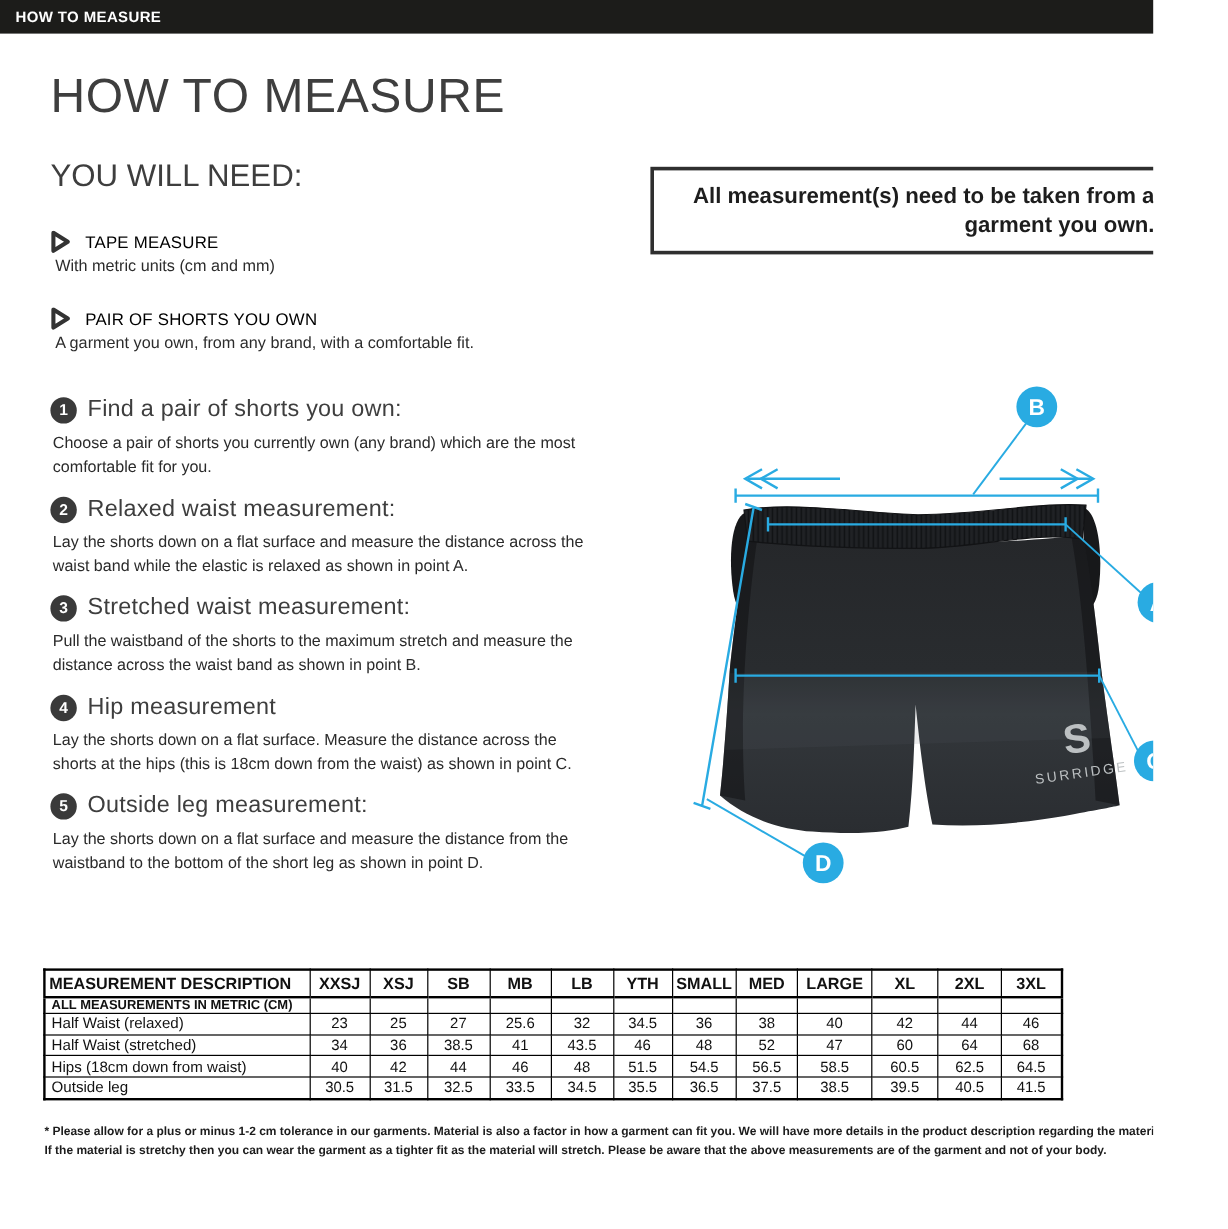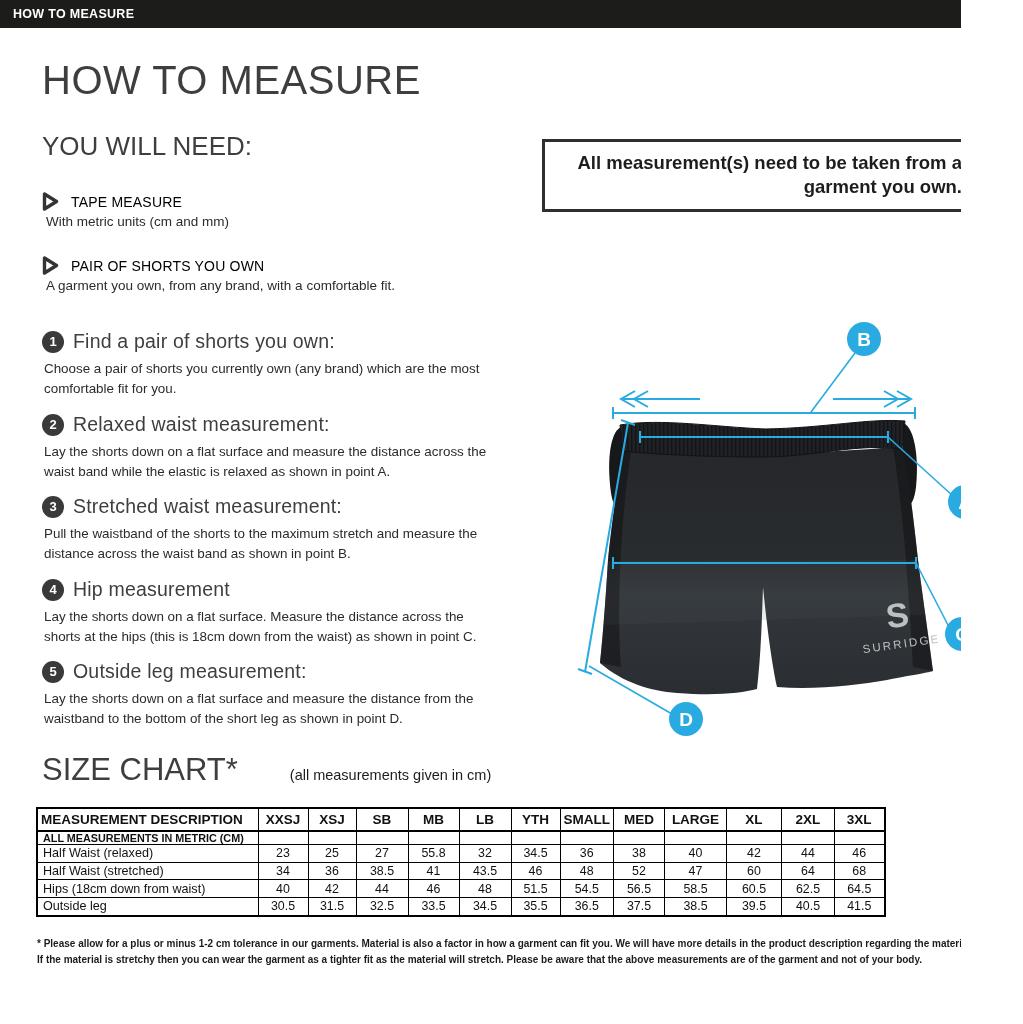--- a/index.html
+++ b/index.html
@@ -212,24 +212,20 @@
         <circle cx="400" cy="187" r="17" fill="#29ABE2"></circle>
         <text x="400" y="194" font-size="19" font-weight="bold" fill="#fff" text-anchor="middle">A</text>
         <circle cx="397" cy="319" r="17" fill="#29ABE2"></circle>
         <text x="397" y="326" font-size="19" font-weight="bold" fill="#fff" text-anchor="middle">C</text>
         <circle cx="121" cy="404" r="17" fill="#29ABE2"></circle>
         <text x="121" y="411" font-size="19" font-weight="bold" fill="#fff" text-anchor="middle">D</text>
       </g>
     </svg>
   </div>
 
-  <div class="sizechart-head">
-    <span class="sizechart-title">SIZE CHART*</span>
-    <span class="sizechart-sub">(all measurements given in cm)</span>
-  </div>
 
   <table class="sizes">
     <colgroup>
       <col style="width:221px">
         <col style="width:50px">
         <col style="width:48px">
         <col style="width:52px">
       <col style="width:51px">
         <col style="width:52px">
         <col style="width:49px">
@@ -271,21 +267,21 @@
           <td></td>
           <td></td>
           <td></td>
           <td></td>
         </tr>
         <tr class="data-row">
           <td class="rowlabel">Half Waist (relaxed)</td>
           <td>23</td>
           <td>25</td>
           <td>27</td>
-          <td>55.8</td>
+          <td>25.6</td>
           <td>32</td>
           <td>34.5</td>
           <td>36</td>
           <td>38</td>
           <td>40</td>
           <td>42</td>
           <td>44</td>
           <td>46</td>
         </tr>
         <tr class="data-row">

